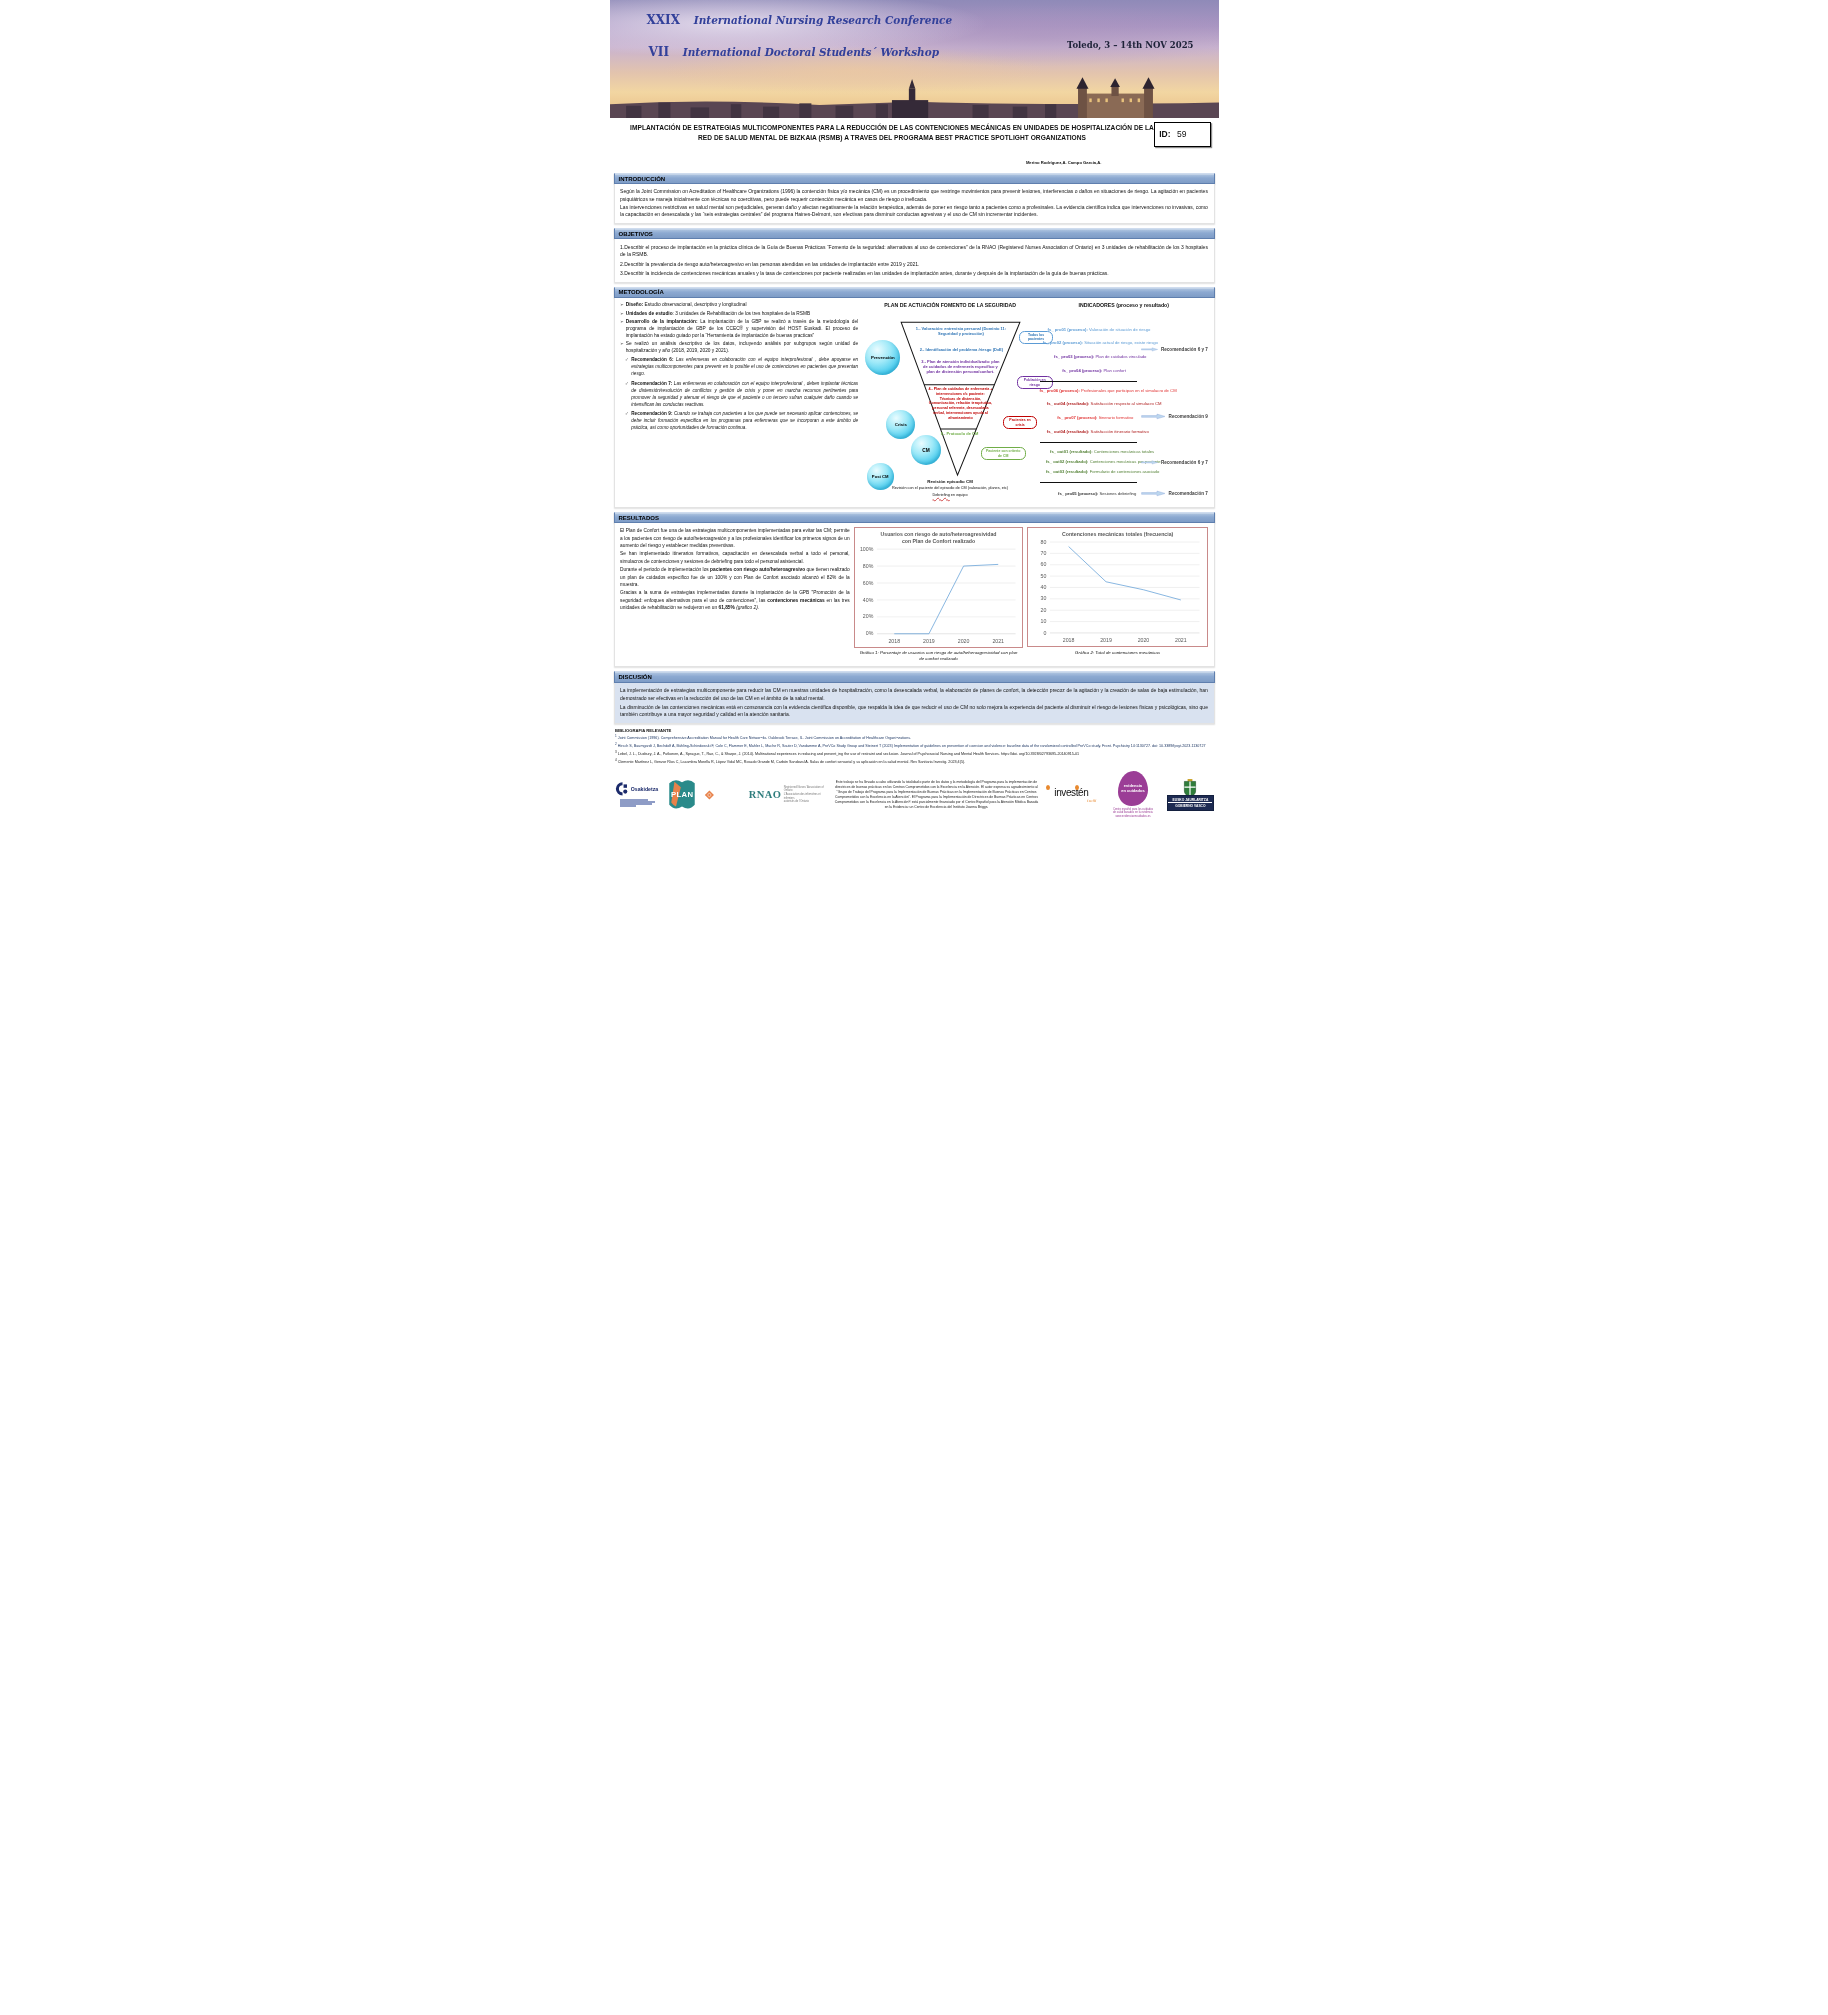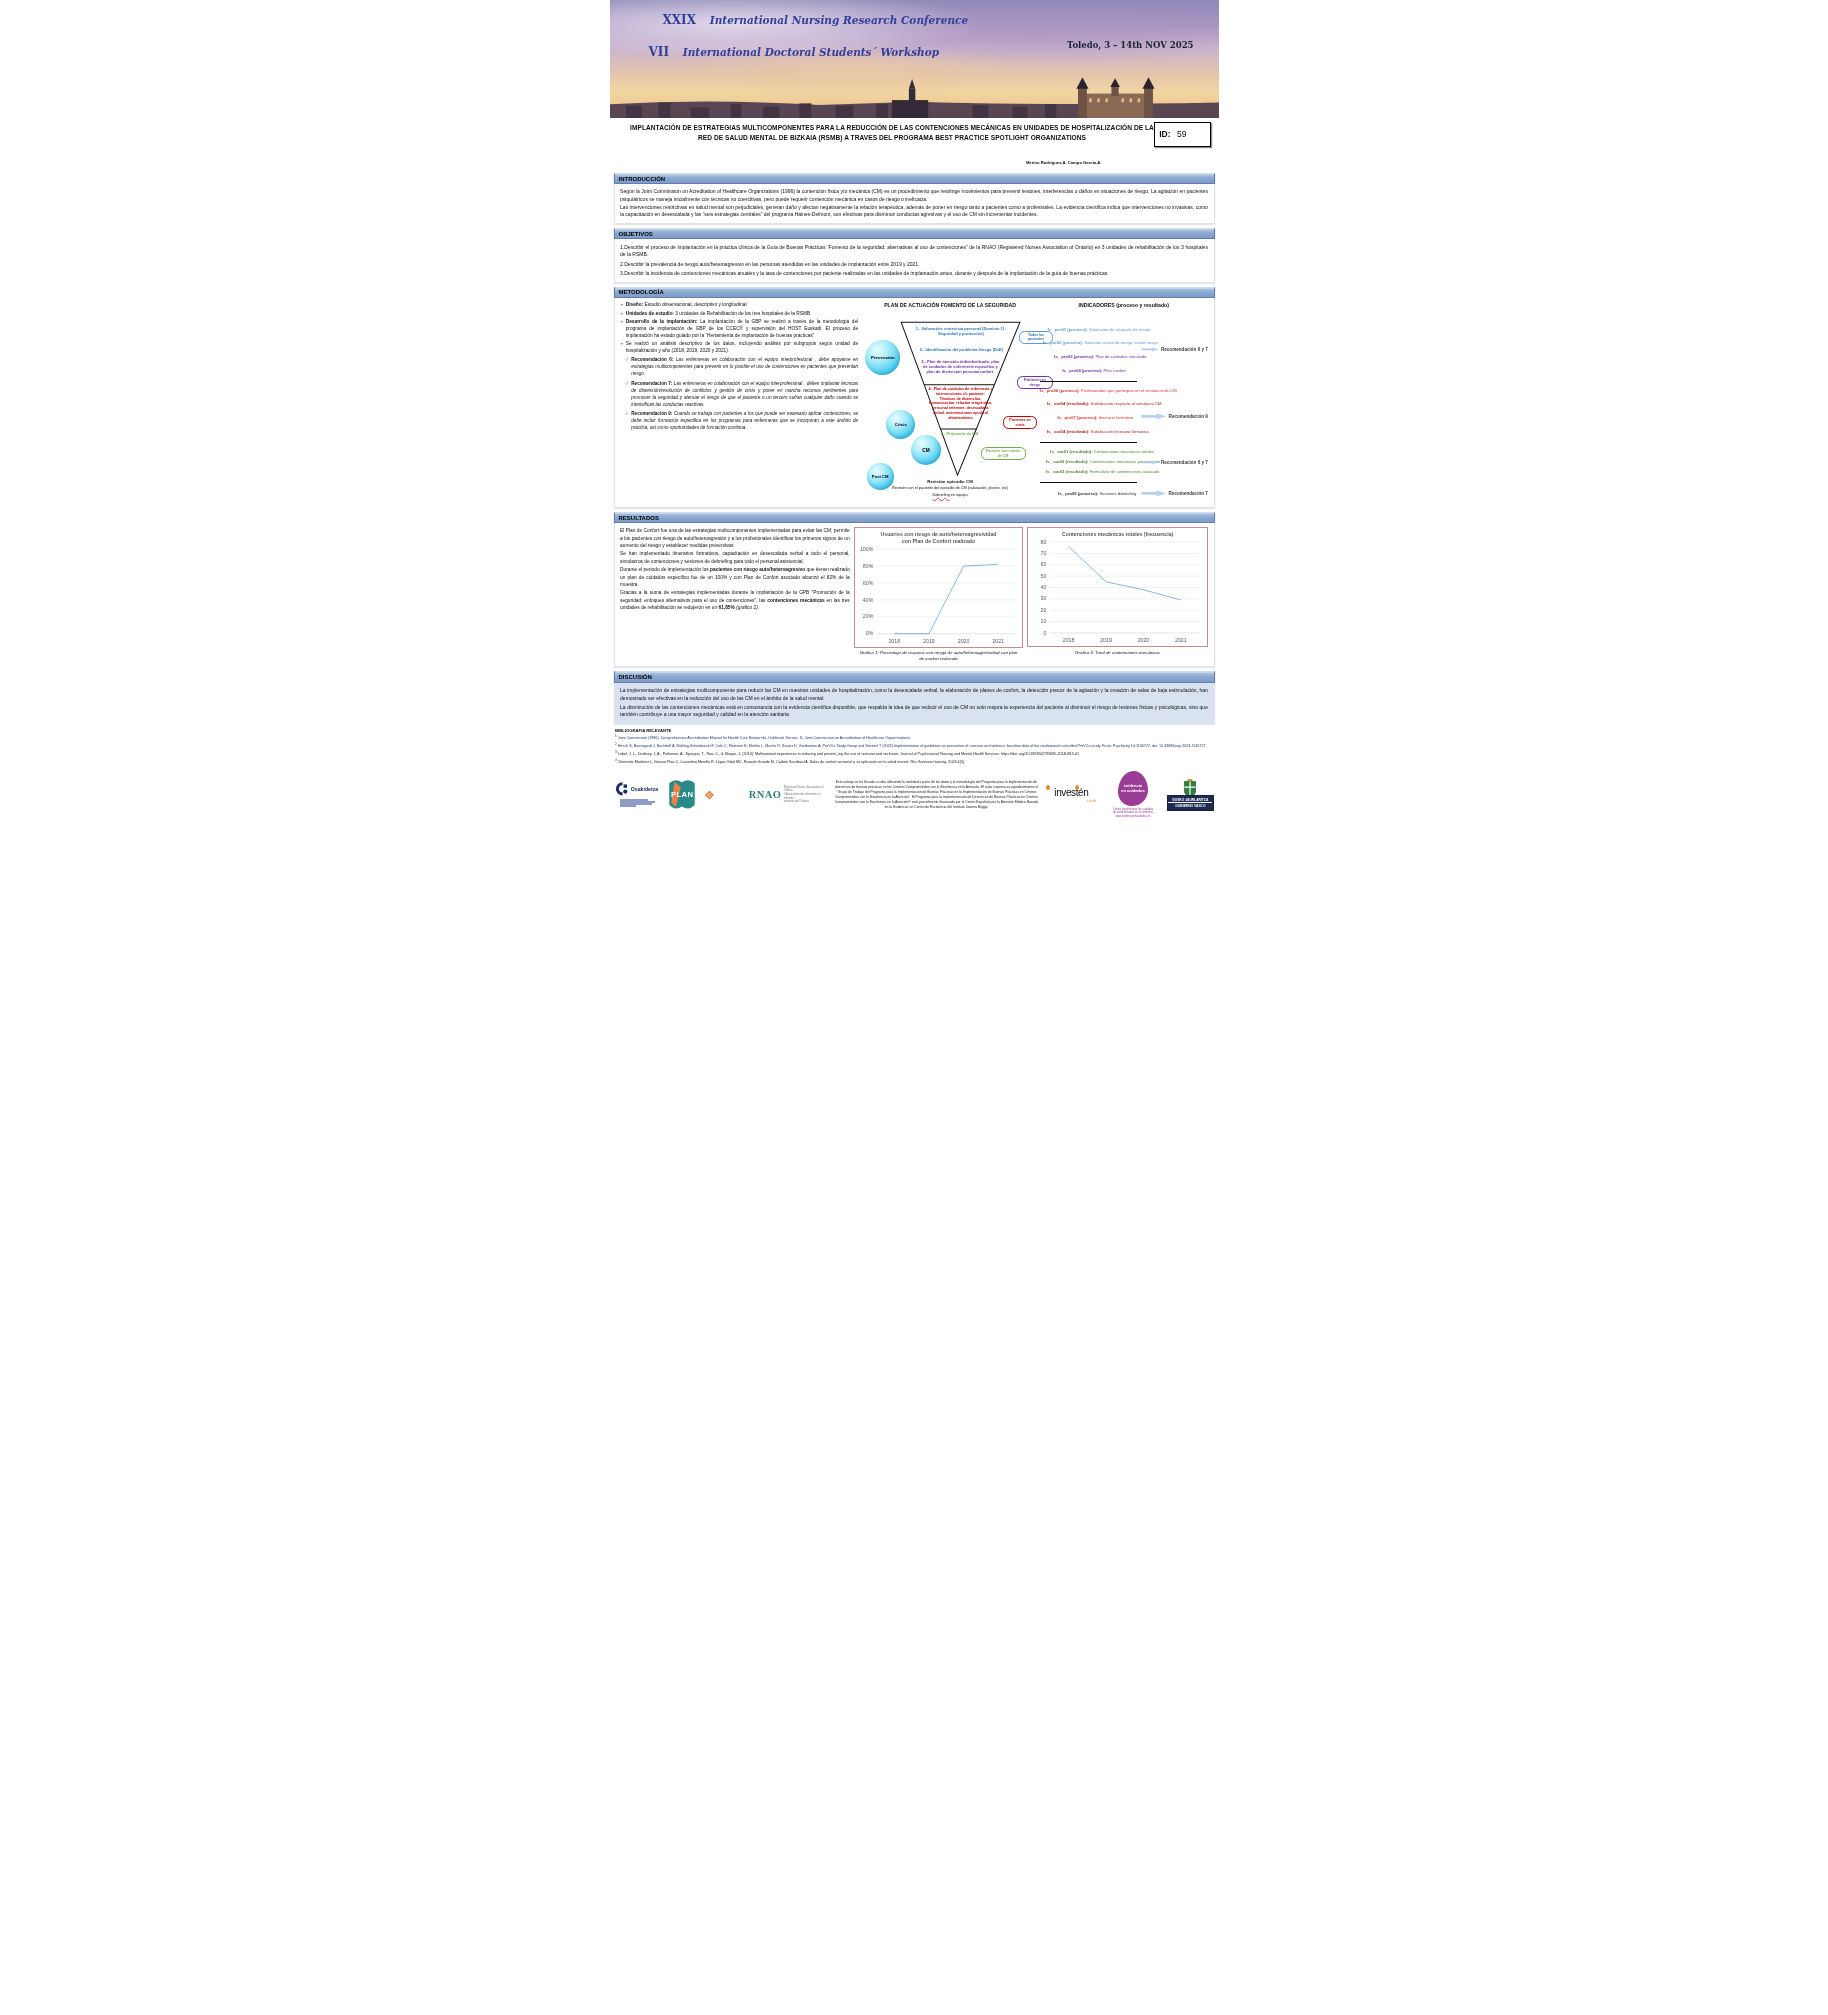--- a/index.html
+++ b/index.html
@@ -9,21 +9,21 @@
   .hero{position:relative;height:118px;overflow:hidden;
     background:
       radial-gradient(60% 40% at 20% 20%, rgba(240,235,245,.8), rgba(240,235,245,0) 70%),
       radial-gradient(50% 35% at 70% 30%, rgba(171,148,190,.55), rgba(171,148,190,0) 75%),
       radial-gradient(45% 30% at 40% 60%, rgba(236,201,160,.7), rgba(236,201,160,0) 70%),
       linear-gradient(180deg,#8f8ab8 0%,#a995c2 22%,#c9b3cf 40%,#e3c4ad 62%,#f2d6a2 78%,#e8bd85 100%);}
   .hero svg.skyline{position:absolute;left:0;bottom:0;width:100%;height:48px;display:block;}
   .conf{position:absolute;color:#32409a;font-family:"DejaVu Serif","Liberation Serif",serif;}
   .conf .num{font-weight:bold;font-style:normal;font-size:12px;margin-right:13.7px;}
   .conf .t{font-style:italic;font-weight:bold;font-size:10.5px;}
-  .row1{top:13px;left:37px;margin-left:16px;}
+  .row1{top:13px;left:37px;}
   .row2{top:45px;left:39px;text-align:center;}
   .loc{position:absolute;top:40px;right:25px;color:#1d2238;font-family:"DejaVu Serif","Liberation Serif",serif;font-weight:bold;font-size:8.5px;}
 
   
   .titleblock{position:relative;padding:4.8px 60px 3.2px 16px;min-height:43px;}
   .titleblock .ttl{font-size:6.6px;font-weight:bold;text-align:center;line-height:1.55;letter-spacing:0.04px;}
   .authors{position:absolute;right:117px;bottom:4px;font-size:4.2px;font-weight:bold;}
   .idbox{position:absolute;right:7.3px;top:4px;width:47px;height:22.6px;border:1.2px solid #000;background:#fff;
     box-shadow:1.2px 1.2px 0 rgba(0,0,0,.45);display:flex;align-items:center;padding:0 4px;gap:6.4px;}
   .idbox .idl{font-size:8.5px;font-weight:bold;}

